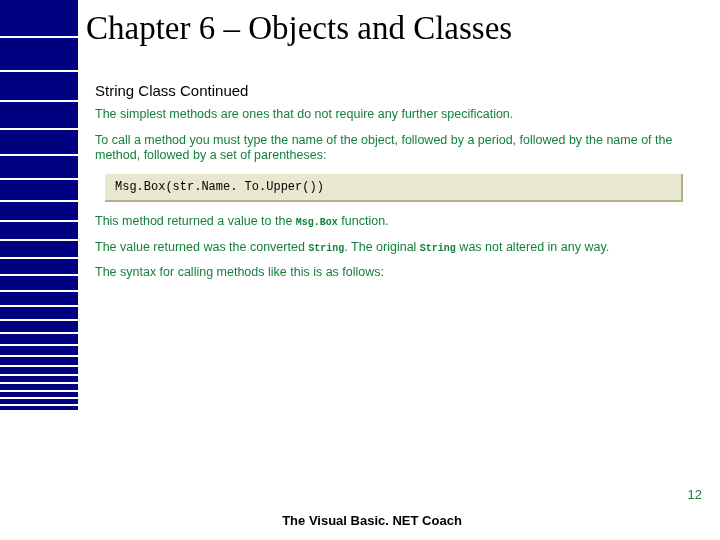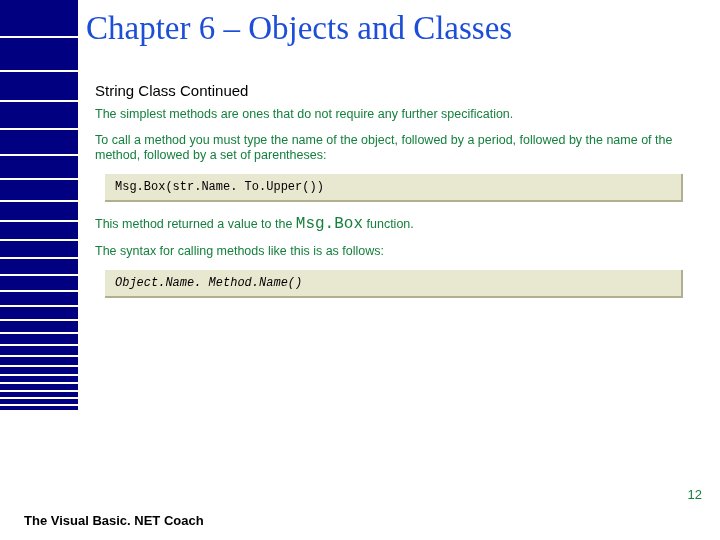--- a/index.html
+++ b/index.html
@@ -25,21 +25,21 @@
   .sidebar .block {
     background: #000080;
     margin-bottom: 2px;
   }
   .chapter-title {
     position: absolute;
     left: 86px;
     top: 10px;
     font-family: "Times New Roman", Times, serif;
     font-size: 33px;
-    color: #1d4ed8;
+    color: #000000;
     font-weight: normal;
   }
   .content {
     position: absolute;
     left: 95px;
     top: 82px;
     right: 25px;
   }
   .section-heading {
     font-weight: normal;
@@ -48,21 +48,22 @@
     margin: 0 0 8px 0;
   }
   .body-text {
     font-size: 12.5px;
     color: #15803d;
     margin: 0 0 10px 0;
     line-height: 1.25;
   }
   .mixed .mono {
     font-family: "Courier New", Courier, monospace;
-    font-size: 16px;
+    font-size: 10px;
+    font-weight: bold;
   }
   .code-box {
     background: #e8e8d0;
     border-right: 2px solid #b0b090;
     border-bottom: 2px solid #b0b090;
     font-family: "Courier New", Courier, monospace;
     font-size: 12px;
     padding: 6px 10px;
     margin: 8px 12px 12px 10px;
     color: #000000;
@@ -73,20 +74,21 @@
     right: 18px;
     bottom: 38px;
     font-size: 13px;
     color: #15803d;
   }
   .footer {
     position: absolute;
     left: 0;
     right: 0;
     bottom: 12px;
+    text-align: center;
     font-weight: bold;
     font-size: 13px;
     color: #000000;
     margin-left: 24px;
   }
 </style>
 </head>
 <body>
 
 <div class="sidebar" id="sidebar">
@@ -124,20 +126,22 @@
   <p class="body-text">The simplest methods are ones that do not require any further specification.</p>
 
   <p class="body-text">To call a method you must type the name of the object, followed by a period, followed by the name of the method, followed by a set of parentheses:</p>
 
   <div class="code-box">Msg.Box(str.Name. To.Upper())</div>
 
   <p class="body-text mixed">
     <span>This method returned a value to the </span><span class="mono">Msg.Box</span><span> function.</span>
   </p>
 
+  <p class="body-text mixed">
+    <span>The value returned was the converted </span><span class="mono">String</span><span>. The original </span><span class="mono">String</span><span> was not altered in any way.</span>
+  </p>
 
   <p class="body-text">The syntax for calling methods like this is as follows:</p>
 
-  <div class="code-box italic">Object.Name. Method.Name()</div>
 </div>
 
 <div class="page-num">12</div>
 <div class="footer">The Visual Basic. NET Coach</div>
 
 </body></html>

